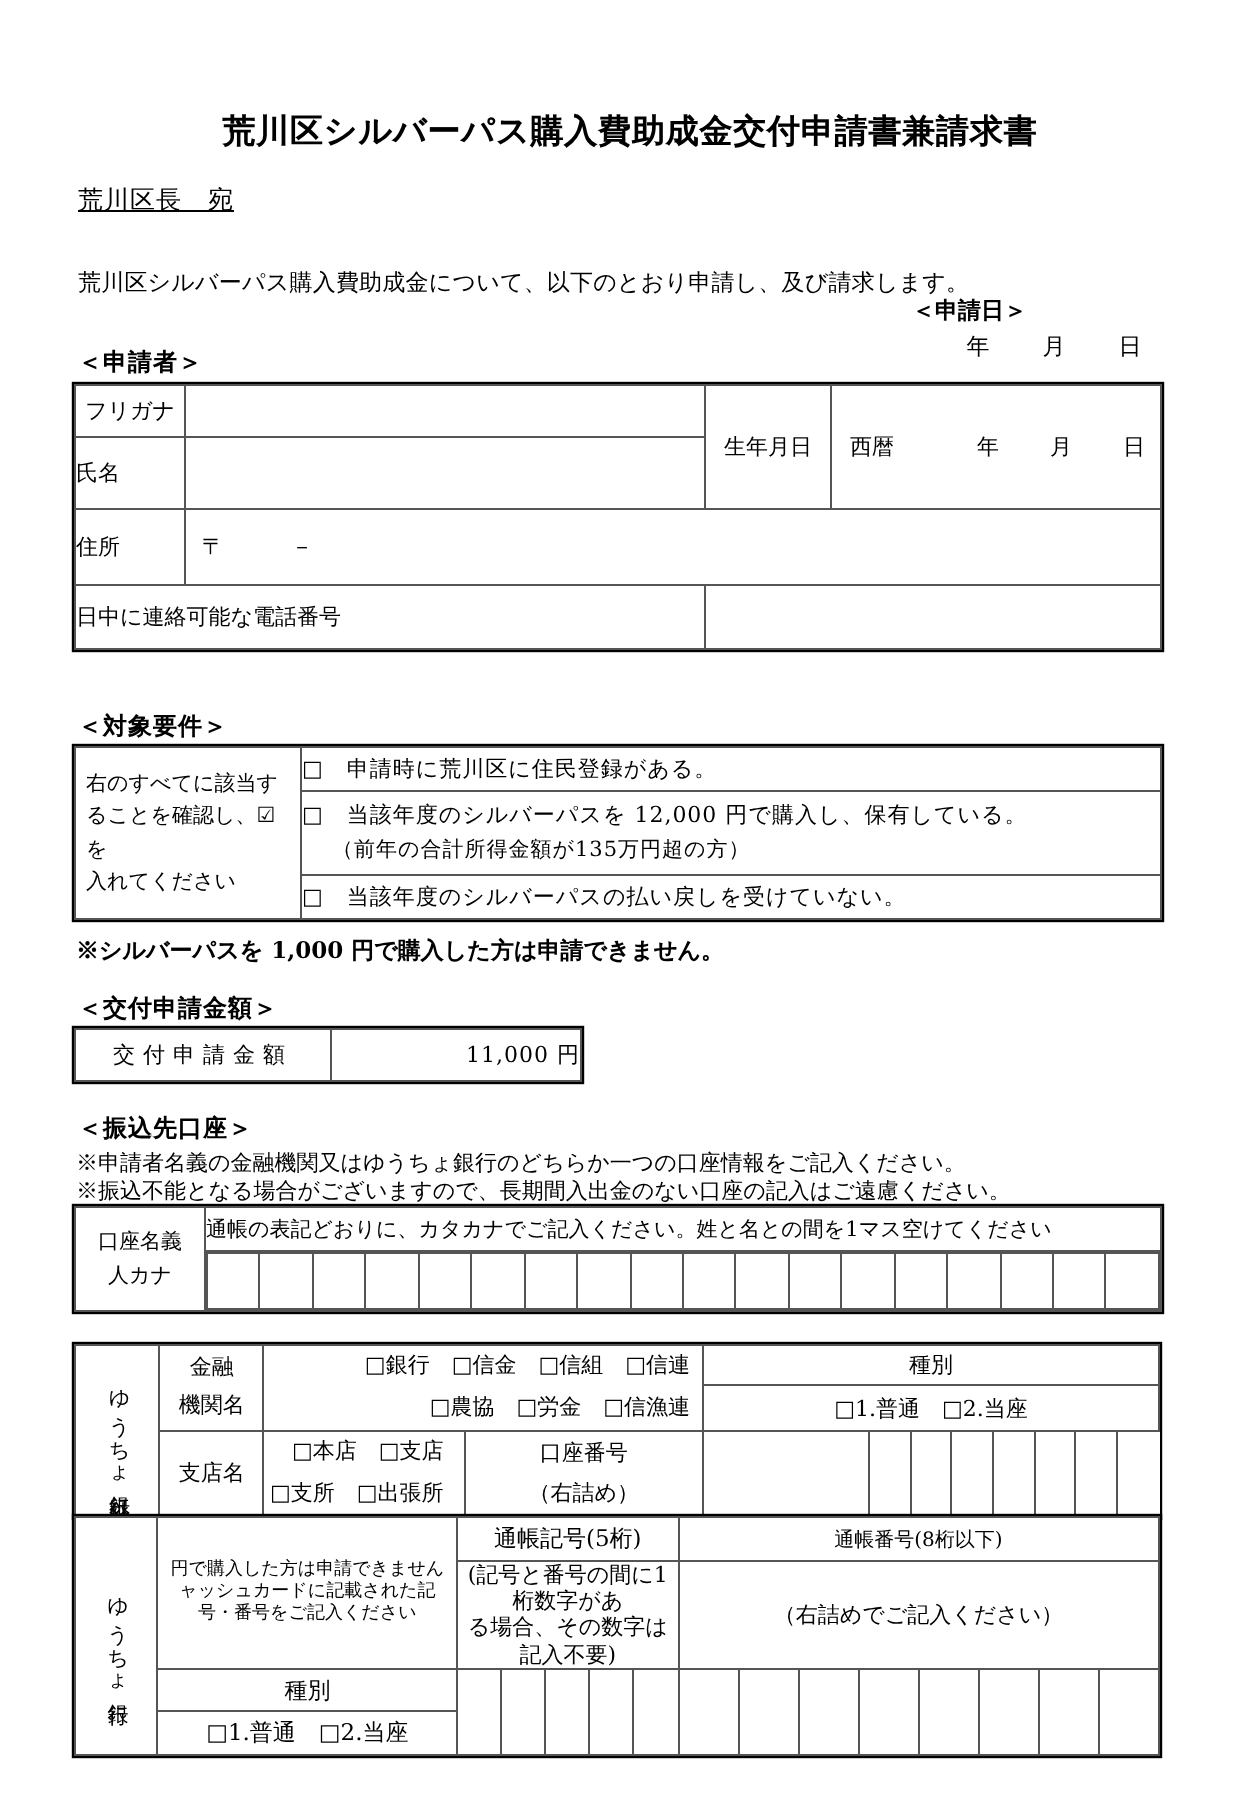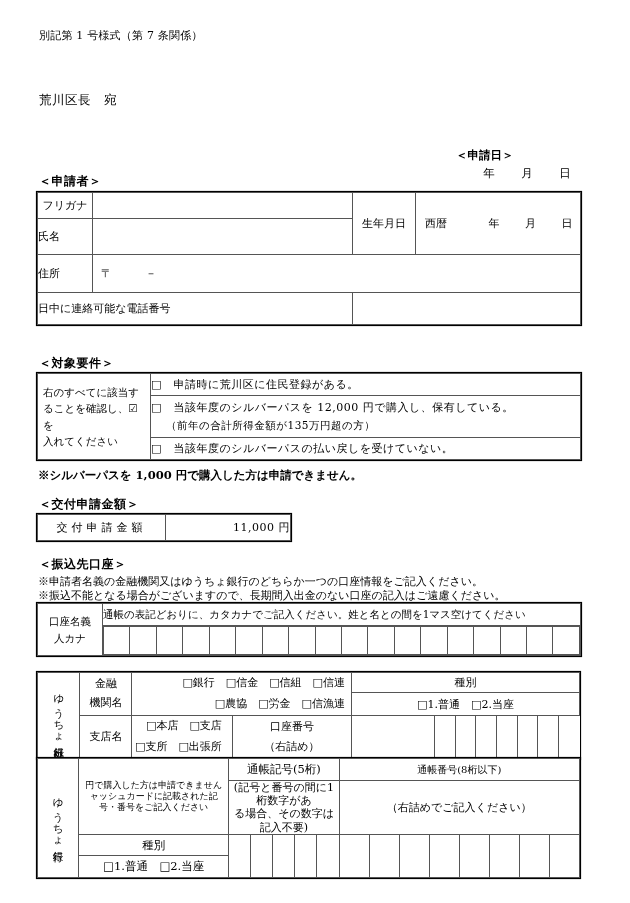--- a/index.html
+++ b/index.html
@@ -10,21 +10,21 @@
     color:#000;
     font-size:11px;
     -webkit-font-smoothing:antialiased;
   }
   .page{position:relative;width:630px;height:903px;box-sizing:border-box;padding:0;}
 
   
   .formcode{position:absolute;left:39px;top:28px;font-size:11px;letter-spacing:.2px;}
   .doctitle{position:absolute;left:0;top:55px;width:630px;text-align:center;
             font-size:16.5px;font-weight:bold;letter-spacing:.4px;}
-  .addressee{position:absolute;left:39px;top:92px;font-size:12.5px;letter-spacing:.5px;}
+  .addressee{position:absolute;left:39px;top:92px;font-size:12.5px;letter-spacing:.5px;text-decoration:underline;}
   .leadtext{position:absolute;left:39px;top:134px;font-size:11.5px;letter-spacing:.1px;}
   .applydate{position:absolute;left:456px;top:148px;font-size:11.5px;font-weight:bold;}
   .ymd{position:absolute;left:470px;top:166px;font-size:11.5px;}
   .ymd span{display:inline-block;width:38px;text-align:center;}
 
   .sechead{position:absolute;font-size:12px;font-weight:bold;letter-spacing:.5px;}
 
   
   table.frm{position:absolute;border-collapse:collapse;background:#fff;table-layout:fixed;}
   table.frm td{border:0.8px solid #555;padding:0;font-size:11px;vertical-align:middle;}
@@ -46,22 +46,23 @@
   .b{font-weight:bold;}
   .chk{letter-spacing:.5px;}
   .amount{text-align:right;padding-right:14px;font-size:14px;letter-spacing:.5px;}
   .amtlbl{text-align:center;font-size:12px;letter-spacing:4px;padding-left:4px;}
 </style>
 </head>
 <body>
 
 <div class="page">
 
-  <div class="formcode">別記第 1 号様式（第 7 条関係）</div>
+  <div class="doctitle">荒川区シルバーパス購入費助成金交付申請書兼請求書</div>
   <div class="addressee">荒川区長　宛</div>
+  <div class="leadtext">荒川区シルバーパス購入費助成金について、以下のとおり申請し、及び請求します。</div>
   <div class="applydate">＜申請日＞</div>
   <div class="ymd">
     <span>年</span><span>月</span><span>日</span>
   </div>
 
   <div class="sechead" style="left:39px;top:173px;">＜申請者＞</div>
 
   <table class="frm outer" style="left:37px;top:192px;width:543px;">
     <colgroup>
         <col style="width:55px">

